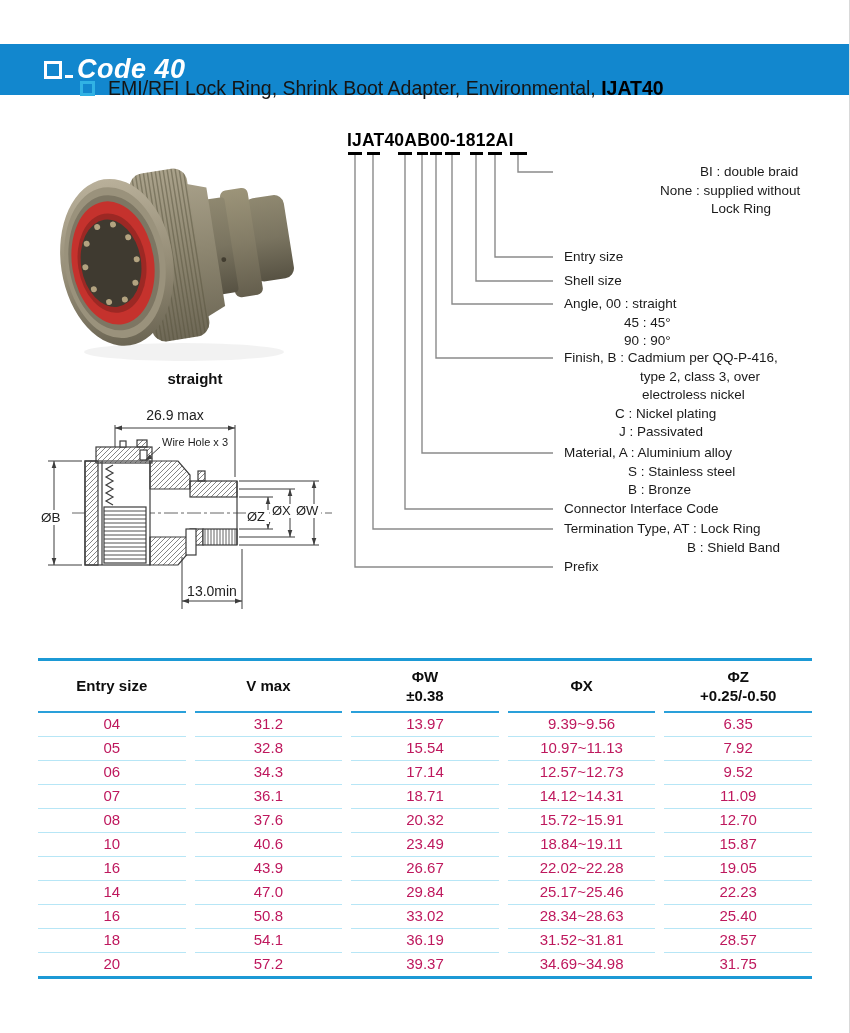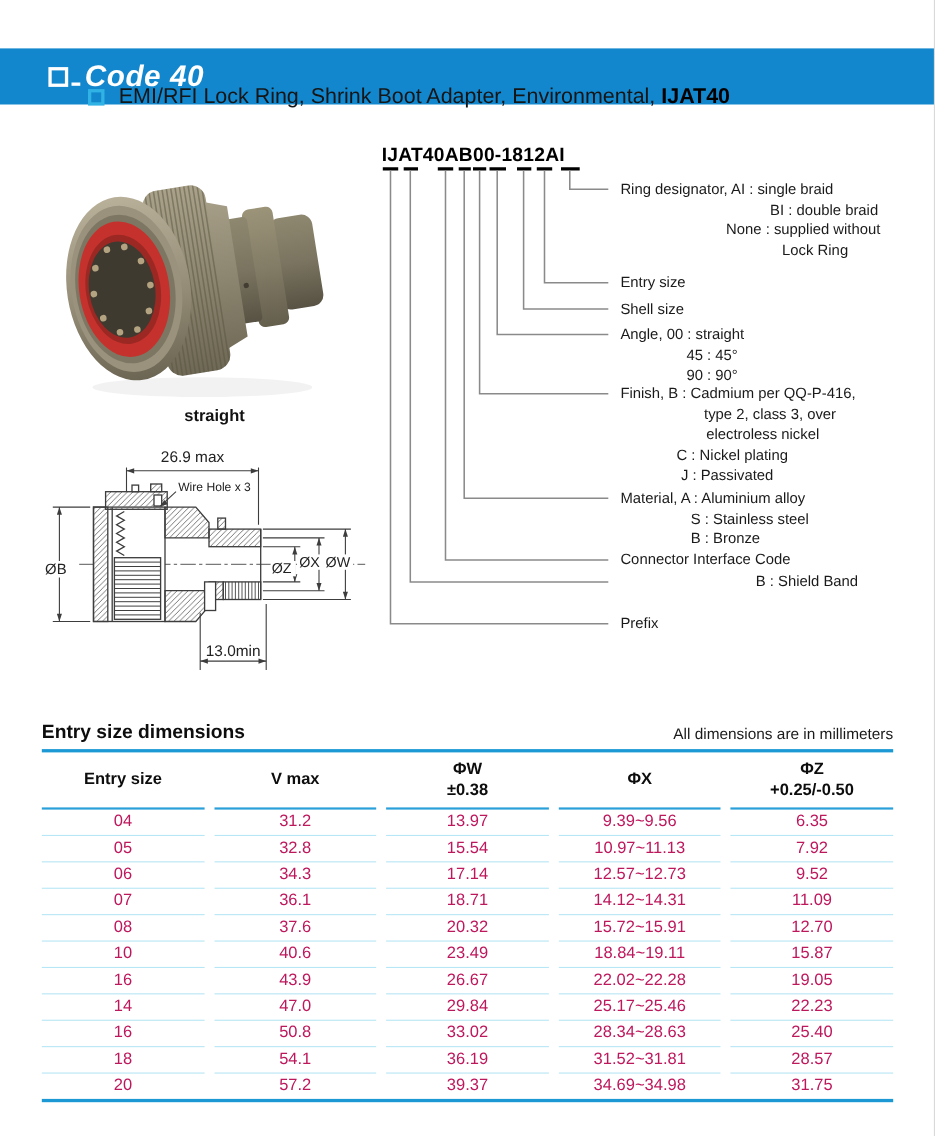--- a/index.html
+++ b/index.html
@@ -168,21 +168,20 @@
     <path d="M96,27 V230 H213"></path>
     <path d="M82,27 V325 H213"></path>
     <path d="M65,27 V381 H213"></path>
     <path d="M33,27 V401 H213"></path>
     <path d="M15,27 V439 H213"></path>
   </g>
 </svg>
 
 <div class="callouts">
   <div class="co-block" style="top:163px">
-    <div class="co-line">Ring designator,  AI : single braid</div>
     <div class="co-line" style="margin-left:136px">BI : double braid</div>
     <div class="co-line" style="margin-left:96px">None : supplied without</div>
     <div class="co-line" style="margin-left:147px">Lock Ring</div>
   </div>
   <div class="co-block" style="top:248px">
     <div class="co-line">Entry size</div>
   </div>
   <div class="co-block" style="top:272px">
     <div class="co-line">Shell size</div>
   </div>
@@ -200,20 +199,21 @@
   </div>
   <div class="co-block" style="top:444px">
     <div class="co-line">Material, A : Aluminium alloy</div>
     <div class="co-line" style="margin-left:64px">S : Stainless steel</div>
     <div class="co-line" style="margin-left:64px">B : Bronze</div>
   </div>
   <div class="co-block" style="top:500px">
     <div class="co-line">Connector Interface Code</div>
   </div>
   <div class="co-block" style="top:520px">
+    <div class="co-line">Termination Type, AT : Lock Ring</div>
     <div class="co-line" style="margin-left:123px">B   : Shield Band</div>
   </div>
   <div class="co-block" style="top:558px">
     <div class="co-line">Prefix</div>
   </div>
 </div>
 
 <svg class="drawing-svg" width="300" height="212" viewBox="0 0 300 212">
   <defs>
     <pattern id="hatch" patternUnits="userSpaceOnUse" width="5" height="5">
@@ -329,24 +329,20 @@
     <line x1="142" y1="154" x2="142" y2="206"></line>
       <line x1="202" y1="146" x2="202" y2="206"></line>
     <line x1="142" y1="198" x2="202" y2="198"></line>
   </g>
   <polygon points="142,198 149,195.6 149,200.4" fill="#3d3d3d"></polygon>
   <polygon points="202,198 195,195.6 195,200.4" fill="#3d3d3d"></polygon>
   <text x="172" y="193" font-size="14" text-anchor="middle">13.0min</text>
 </svg>
 
 <div class="table-section">
-  <div class="table-head-row">
-    <span class="table-title">Entry size dimensions</span>
-    <span class="units-note">All dimensions are in millimeters</span>
-  </div>
   <div class="rule top"></div>
   <table class="dims">
     <thead>
       <tr>
         <th>
             <div>Entry size</div>
           </th>
         <th>
             <div>V max</div>
           </th>

